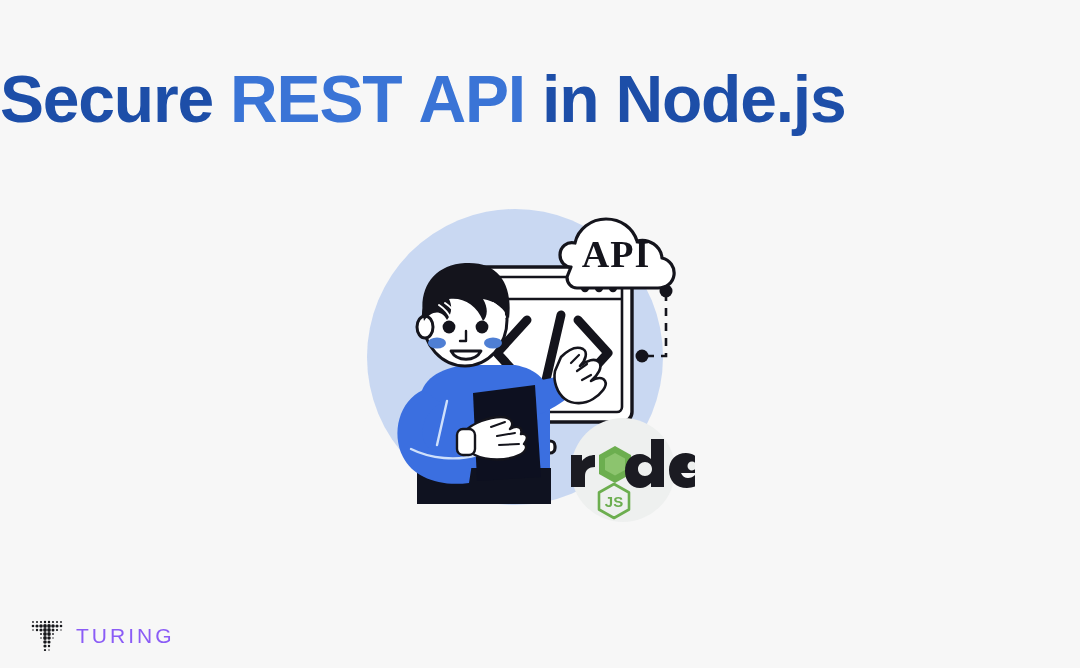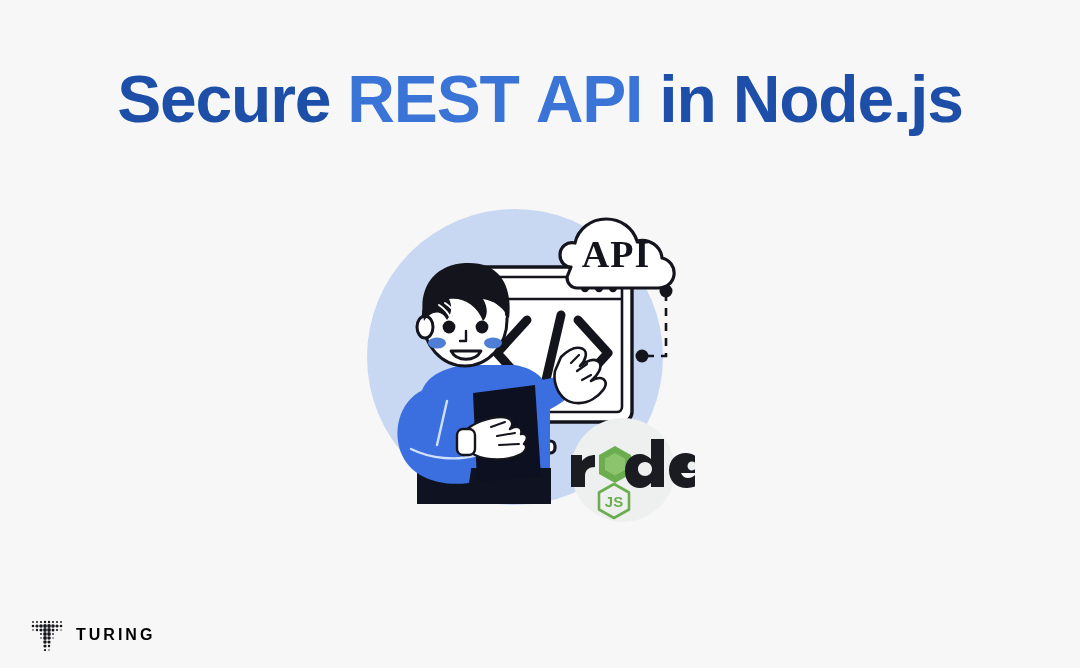--- a/index.html
+++ b/index.html
@@ -23,21 +23,20 @@
     height: 668px;
     background: #f7f7f7;
   }
 
   
   .title-wrap {
     position: absolute;
     top: 66px;
     left: 0;
     width: 1080px;
-    text-align: center;
   }
   .title {
     font-family: "Liberation Sans", sans-serif;
     font-size: 66px;
     font-weight: 700;
     letter-spacing: -1.2px;
     line-height: 1.0;
     white-space: nowrap;
   }
   .t-dark  { color: #1d4ea8; }
@@ -60,24 +59,24 @@
     left: 30px;
     top: 618px;
     height: 34px;
     display: flex;
     align-items: center;
     gap: 12px;
   }
   .logo-mark { width: 34px; height: 32px; display: block; }
   .logo-word {
     font-family: "Liberation Sans", sans-serif;
-    font-size: 16px;
-    font-weight: 700;
+    font-size: 21px;
+    font-weight: 400;
     letter-spacing: 3.0px;
-    color: #000000;
+    color: #8b5cf6;
     line-height: 1;
     white-space: nowrap;
   }
 </style>
 </head>
 <body>
 
 <div class="page">
 
   <div class="title-wrap">

